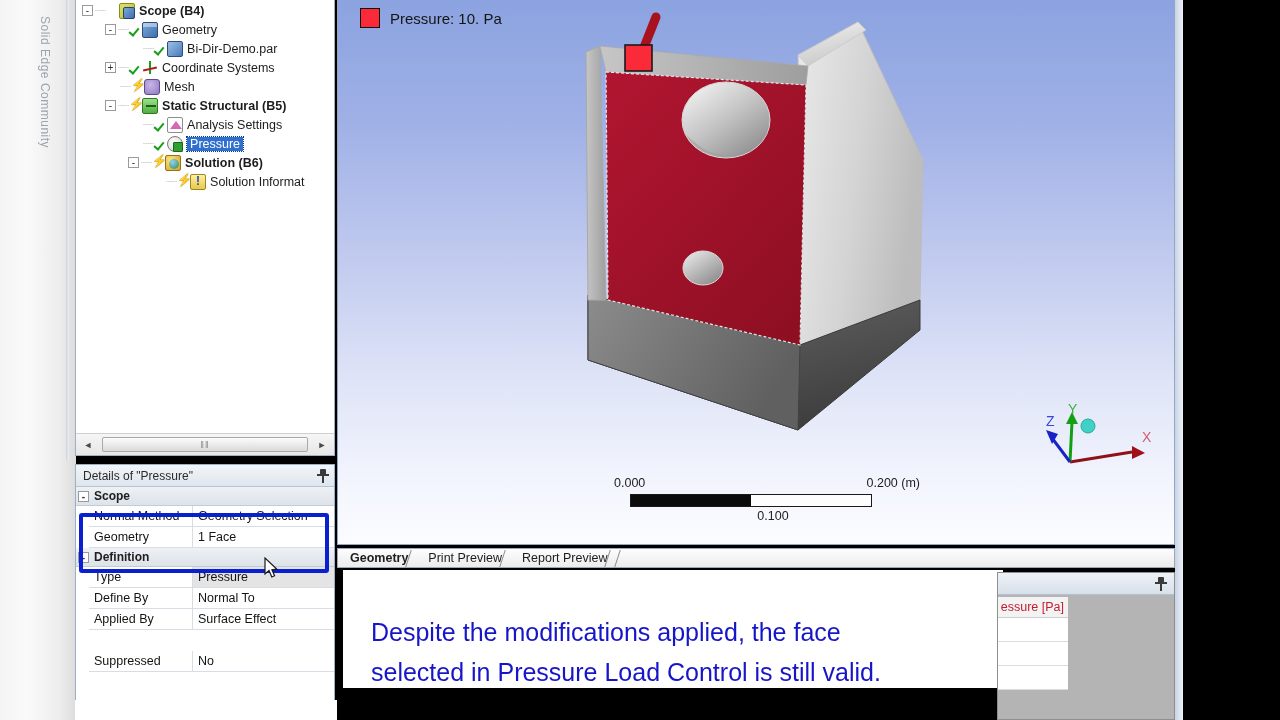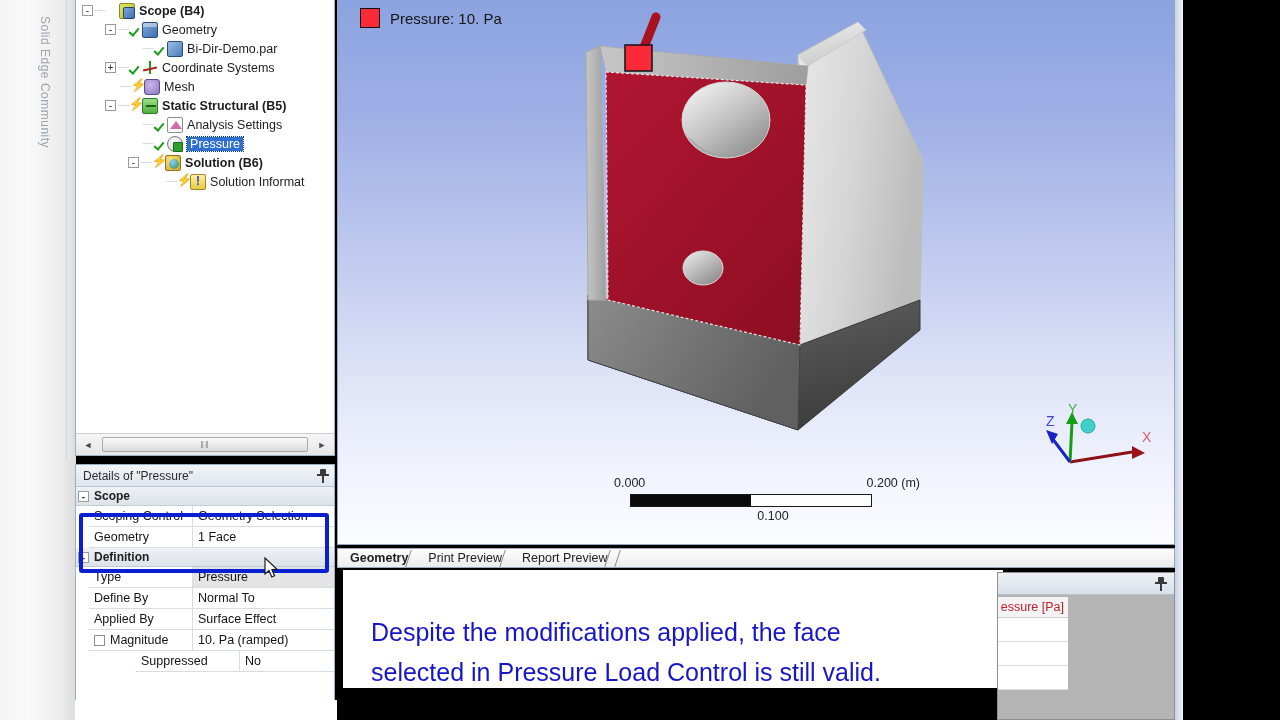--- a/index.html
+++ b/index.html
@@ -325,21 +325,21 @@
           <i></i>
         </div>
     </div>
     <div id="details-body">
         <div class="grp-row" style="top: 0px;">
           <span class="gexp">-</span>
           <span>Scope</span>
         </div>
         <div class="d-row" style="top: 19px;">
           <div class="d-key">
-            <span>Scoping Control</span>
+            <span>Normal Method</span>
           </div>
           <div class="d-val">Geometry Selection</div>
         </div>
         <div class="d-row" style="top: 40px;">
           <div class="d-key">
             <span>Geometry</span>
           </div>
           <div class="d-val">1 Face</div>
         </div>
         <div class="grp-row" style="top: 61px;">
@@ -357,28 +357,21 @@
             <span>Define By</span>
           </div>
           <div class="d-val">Normal To</div>
         </div>
         <div class="d-row" style="top: 122px;">
           <div class="d-key">
             <span>Applied By</span>
           </div>
           <div class="d-val">Surface Effect</div>
         </div>
-        <div class="d-row" style="top: 143px;">
-          <div class="d-key">
-            <span class="d-check"></span>
-            <span>Magnitude</span>
-          </div>
-          <div class="d-val">10. Pa  (ramped)</div>
-        </div>
-        <div class="d-row" style="top: 164px; margin-left: 47px;">
+        <div class="d-row" style="top: 164px;">
           <div class="d-key">
             <span>Suppressed</span>
           </div>
           <div class="d-val">No</div>
         </div>
         <div id="anno-box" style="border-color: rgb(10, 31, 208);"></div>
         <div id="cursor"><svg width="16" height="22" viewBox="0 0 16 22">
             <polygon points="1,1 1,17 5,13.5 7.8,20 10.6,18.8 7.9,12.7 13,12.2" fill="#ffffff" stroke="#1a1a1a" stroke-width="1.2"></polygon>
           </svg></div>
       </div>

